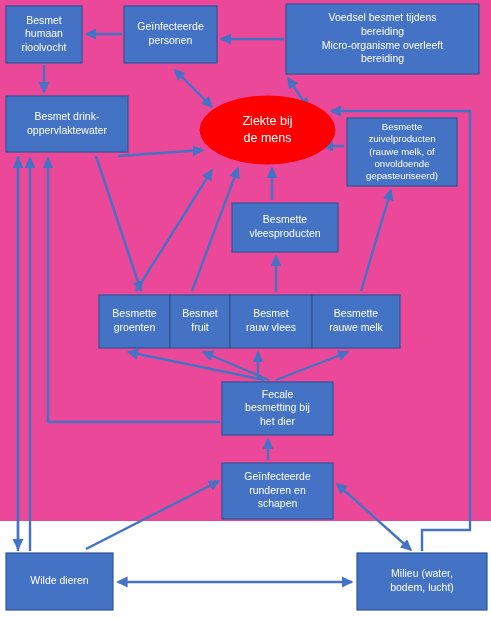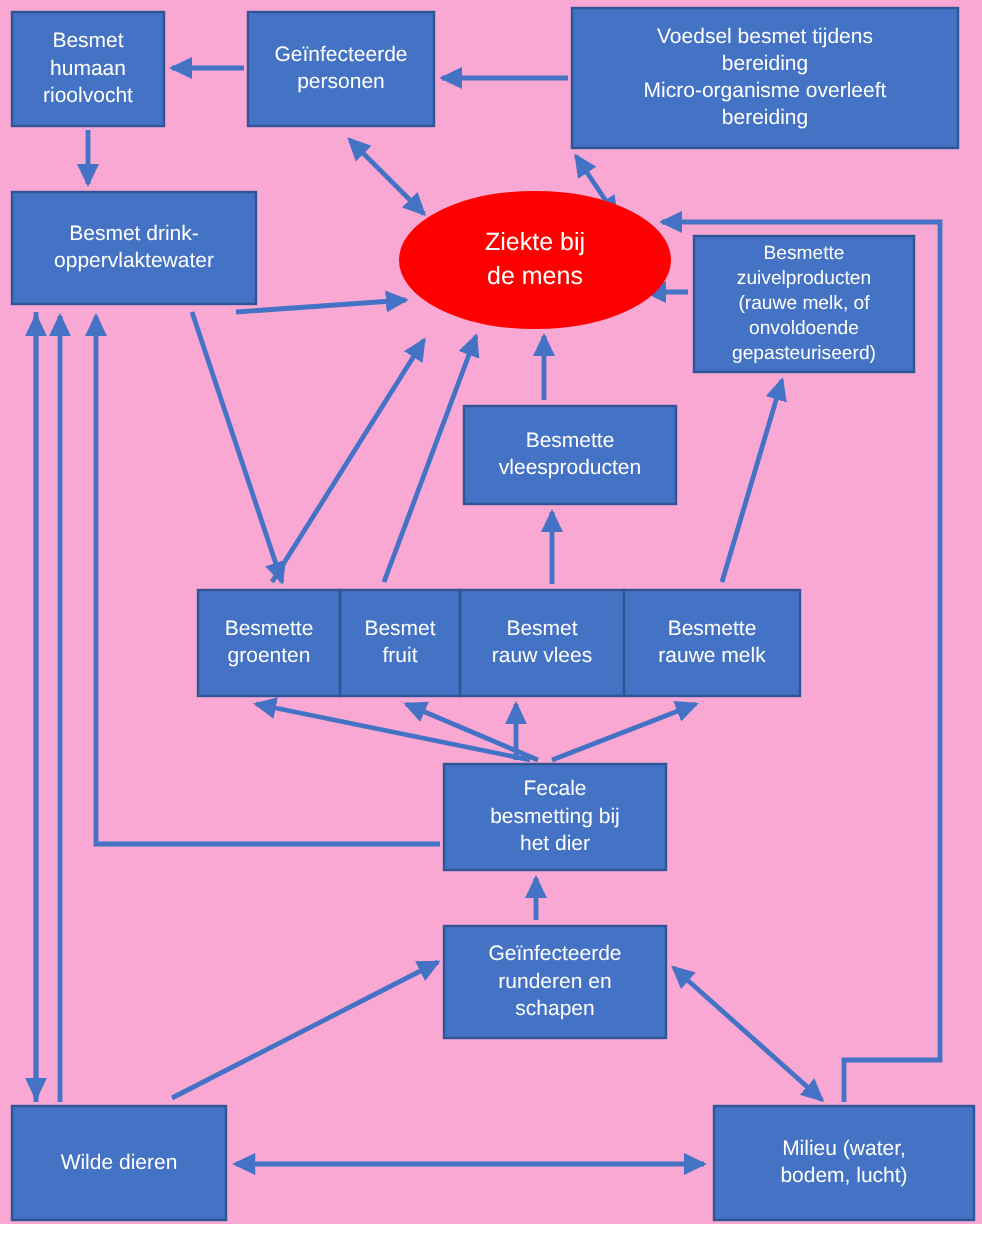--- a/index.html
+++ b/index.html
@@ -10,22 +10,22 @@
   }
   body {
     width: 491px;
     height: 618px;
     font-family: "Liberation Sans", sans-serif;
     overflow: hidden;
   }
   #diagram-root {
     position: relative;
     width: 491px;
-    height: 612px;
-    background: #f9a8d4;
+    height: 521px;
+    background: #ec4899;
   }
   svg.canvas {
     position: absolute;
     left: 0;
     top: 0;
     width: 491px;
     height: 618px;
     display: block;
   }
   .node-rect {

